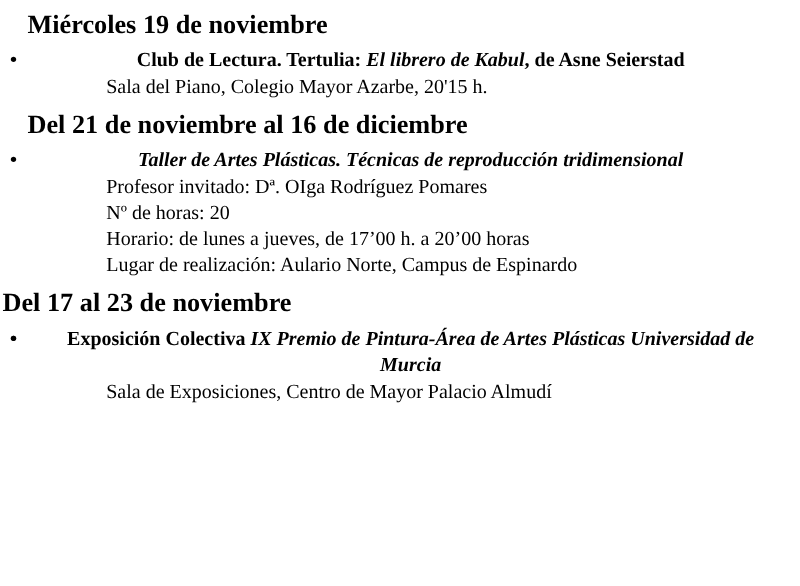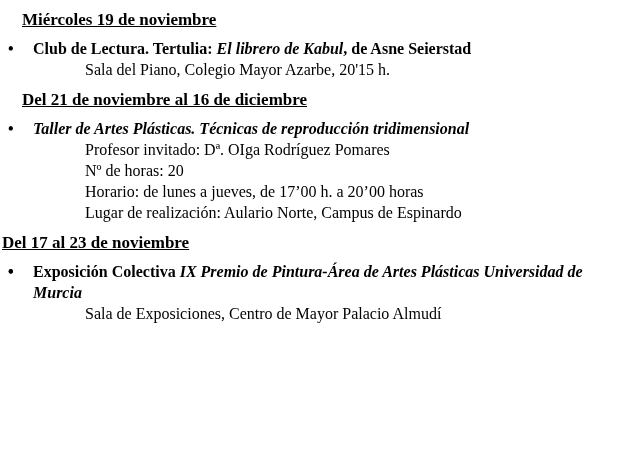--- a/index.html
+++ b/index.html
@@ -8,40 +8,40 @@
     background: #ffffff;
     color: #000000;
     font-family: "Liberation Serif", "DejaVu Serif", serif;
     font-size: 16px;
     line-height: 21px;
     overflow: hidden;
   }
   .doc { padding: 9px 16px 0 0; }
   .heading {
     font-weight: bold;
-    font-size: 17px;
-    text-decoration: underline;
+    font-size: 21px;
     margin: 9px 0 0 2px;
     line-height: 21px;
   }
   .heading.indent { margin-left: 22px; }
   .heading.first { margin-top: 0; }
   .event {
     position: relative;
     margin-top: 8px;
     padding-left: 33px;
   }
   .bullet {
     position: absolute;
     left: 8px; top: 0;
     font-weight: bold;
   }
   .title {
     font-weight: bold;
     white-space: pre-wrap;
+    text-align: center;
   }
   .title .bi { font-style: italic; }
   .details { margin-left: 52px; }
   .detail { line-height: 21px; }
 </style>
 </head>
 <body>
 
 <div class="doc">
 

